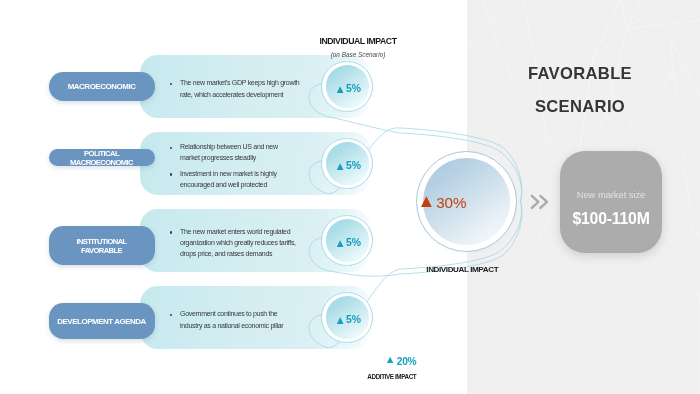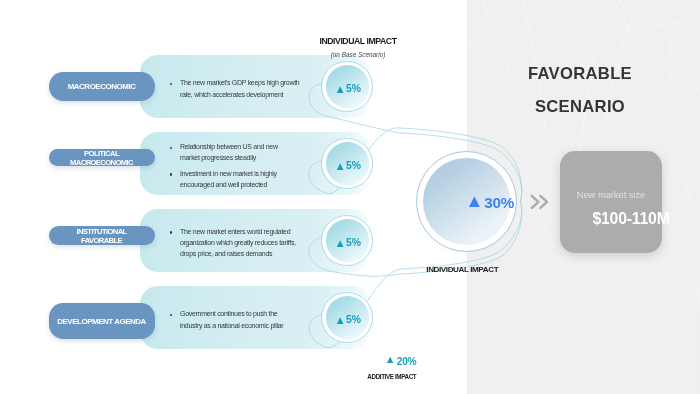--- a/index.html
+++ b/index.html
@@ -50,31 +50,31 @@
   .additive .l{color:#1b1b1b;font-weight:700;font-size:6.3px;letter-spacing:-0.39px;margin-top:6.7px;}
 
   
   .bigwrap{position:absolute;z-index:7;}
   .bigring{position:absolute;left:0;top:0;width:101.5px;height:101.5px;border-radius:50%;
        border:0.9px solid #a8c8da;box-sizing:border-box;z-index:3;}
   .bigdisc{position:absolute;left:7.05px;top:7.05px;width:87.4px;height:87.4px;border-radius:50%;
        background:linear-gradient(143deg,#a9c7de 0%,#b6d1e3 24%,#d5e4ee 56%,#ebf2f7 78%,#f5f9fb 100%);
        box-shadow:0 0 0 6.5px #ffffff, 0 3px 9px rgba(120,145,165,.26);}
   .bigval{position:absolute;left:0;top:0;width:101.5px;height:101.5px;padding-top:2px;padding-right:3px;box-sizing:border-box;display:flex;align-items:center;
-       justify-content:flex-end;color:#3b82f6;font-weight:700;font-size:15.2px;letter-spacing:-.1px;}
+       justify-content:flex-start;color:#c2410c;font-weight:400;font-size:15.2px;letter-spacing:-.1px;}
   .bigval .tri{font-size:18.4px;margin-right:2.4px;line-height:0;position:relative;top:-1.2px;left:1.5px;}
   .synlabel{position:absolute;font-size:8.1px;font-weight:700;color:#1b1b1b;letter-spacing:-0.41px;z-index:8;}
 
   
   .bigtitle{position:absolute;text-align:center;color:#353535;font-size:16.6px;font-weight:700;
        letter-spacing:.32px;line-height:33.4px;}
-  .card{position:absolute;border-radius:15px;background:#acacac;
+  .card{position:absolute;border-radius:25px;background:#acacac;
        box-shadow:0 3px 10px rgba(130,130,130,.30);}
   .card .cap{position:absolute;width:100%;text-align:center;color:#e2e2e2;font-size:9.4px;letter-spacing:-0.05px;}
-  .card .val{position:absolute;width:100%;text-align:center;color:#ffffff;font-size:15.8px;font-weight:700;letter-spacing:-0.2px;padding-left:20px;}
+  .card .val{position:absolute;width:100%;text-align:center;color:#ffffff;font-size:15.8px;font-weight:700;letter-spacing:-0.2px;}
 
   .chev{position:absolute;}
 </style>
 </head>
 <body>
 
 <div id="slide">
 
   <div class="rightpanel">
     <svg class="polybg" viewBox="0 0 233 394">
@@ -170,21 +170,21 @@
     </div>
     <div class="smallcirc" style="left: 321.35px; top: 137.65px;">
       <div class="disc"></div>
       <div class="ring"></div>
       <div class="val">
         <span class="tri">▲</span>
         <span>5%</span>
       </div>
     </div>
     <div class="panel" style="left: 140px; top: 209px; width: 230px; height: 63px;"></div>
-    <div class="pill two" style="left: 48.5px; top: 226.3px; width: 106.1px; height: 19px;">
+    <div class="pill two" style="left: 48.5px; top: 226.3px; width: 106.1px; height: 39px;">
       <div class="plw">
         <div>INSTITUTIONAL</div>
         <div>FAVORABLE</div>
       </div>
     </div>
     <div class="bullets" style="left: 170px; width: 140px; top: 214px; height: 53px; display: flex; flex-direction: column; justify-content: center;">
       <div class="bl">
         <div class="ln">The new market enters world regulated</div>
         <div class="ln">organization which greatly reduces tariffs,</div>
         <div class="ln">drops price, and raises demands</div>

